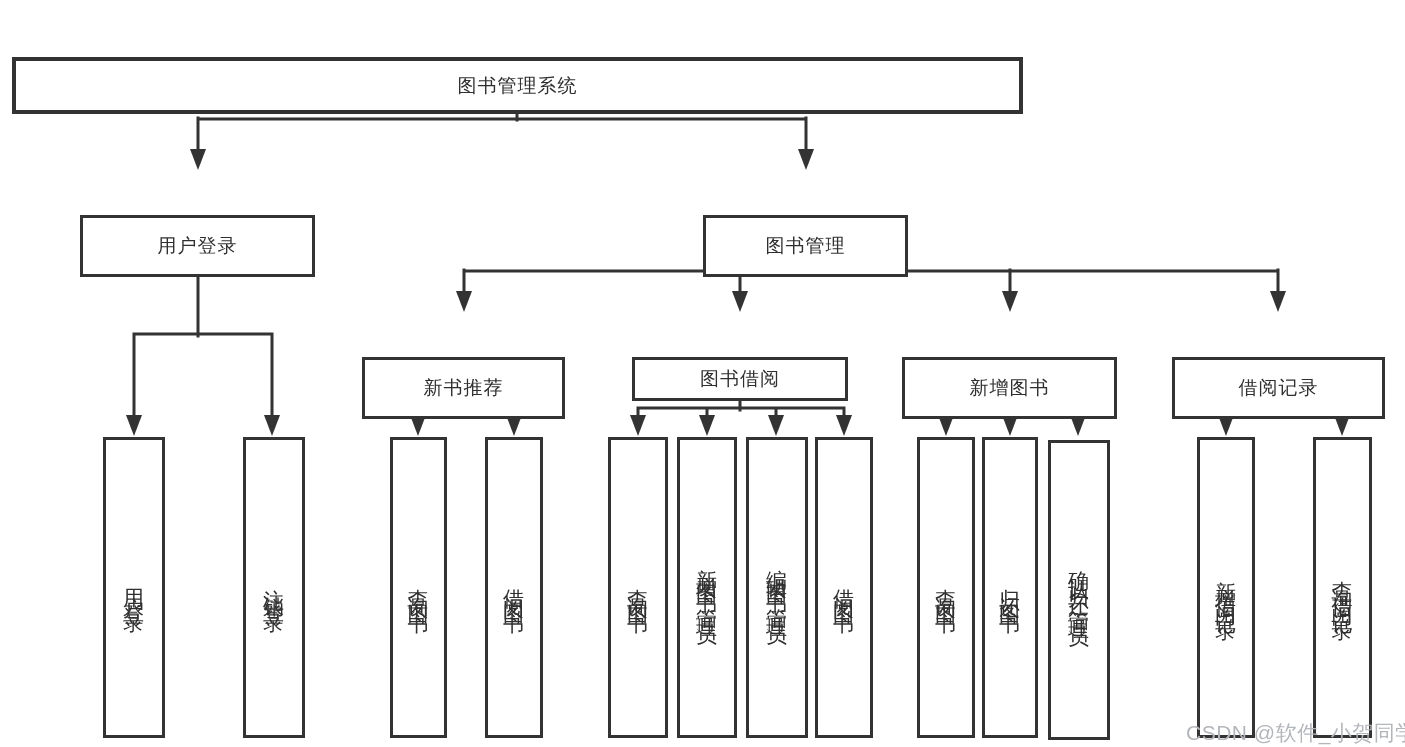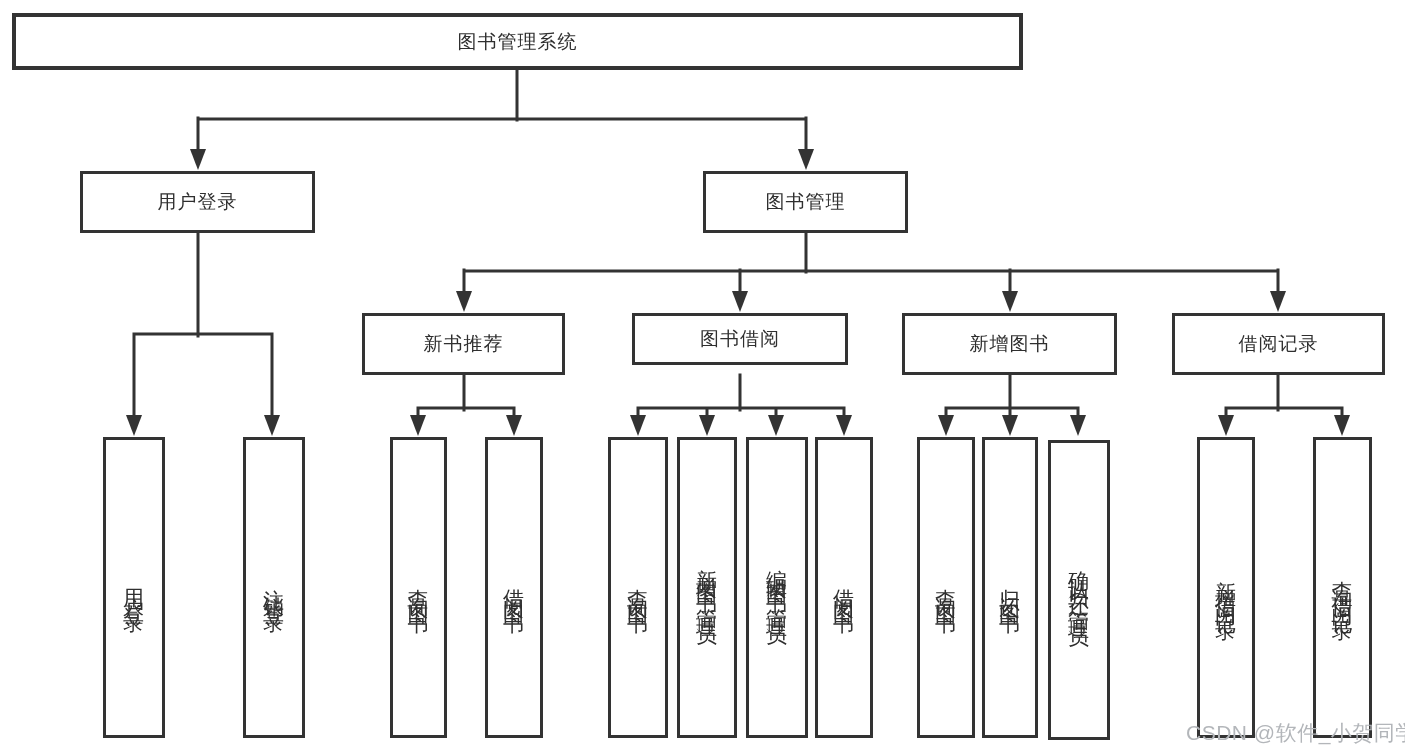--- a/index.html
+++ b/index.html
@@ -21,21 +21,21 @@
   svg.connectors .line{stroke:var(--stroke);stroke-width:3;fill:none;stroke-linecap:square;}
   svg.connectors .arrow{fill:var(--stroke);stroke:none;}
   .node{
     position:absolute;
     box-sizing:border-box;
     background:var(--box-bg);
     border:3px solid var(--stroke);
     display:flex;align-items:center;justify-content:center;
     z-index:2;
   }
-  .hbox{font-size:19px;letter-spacing:1px;}
+  .hbox{font-size:19px;letter-spacing:1px;margin-top:44px;}
   .hbox.root{border-width:4px;font-size:19px;}
   .vnode .vlabel{
     writing-mode:vertical-rl;
     text-orientation:mixed;
     font-size:21px;
     line-height:1;
     letter-spacing:8px;
     white-space:nowrap;
   }
   .watermark{
@@ -91,21 +91,21 @@
   <div class="node hbox" style="left:80px;top:171px;width:235px;height:62px">
     <span>用户登录</span>
   </div>
   <div class="node hbox" style="left:703px;top:171px;width:205px;height:62px">
     <span>图书管理</span>
   </div>
 
   <div class="node hbox" style="left:362px;top:313px;width:203px;height:62px">
     <span>新书推荐</span>
   </div>
-  <div class="node hbox" style="left:632px;top:313px;width:216px;height:52px">
+  <div class="node hbox" style="left:632px;top:313px;width:216px;height:44px">
     <span>图书借阅</span>
   </div>
   <div class="node hbox" style="left:902px;top:313px;width:215px;height:62px">
     <span>新增图书</span>
   </div>
   <div class="node hbox" style="left:1172px;top:313px;width:213px;height:62px">
     <span>借阅记录</span>
   </div>
 
   <div class="node vnode" style="left:103px;top:437px;width:62px;height:301px">

